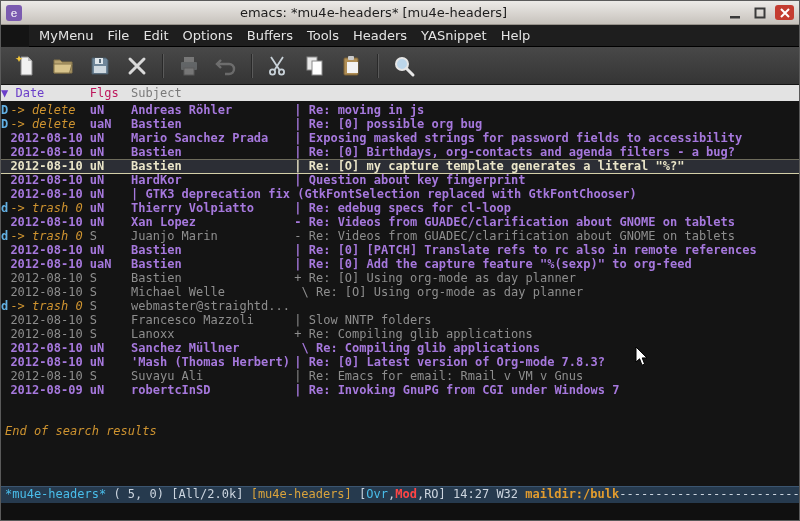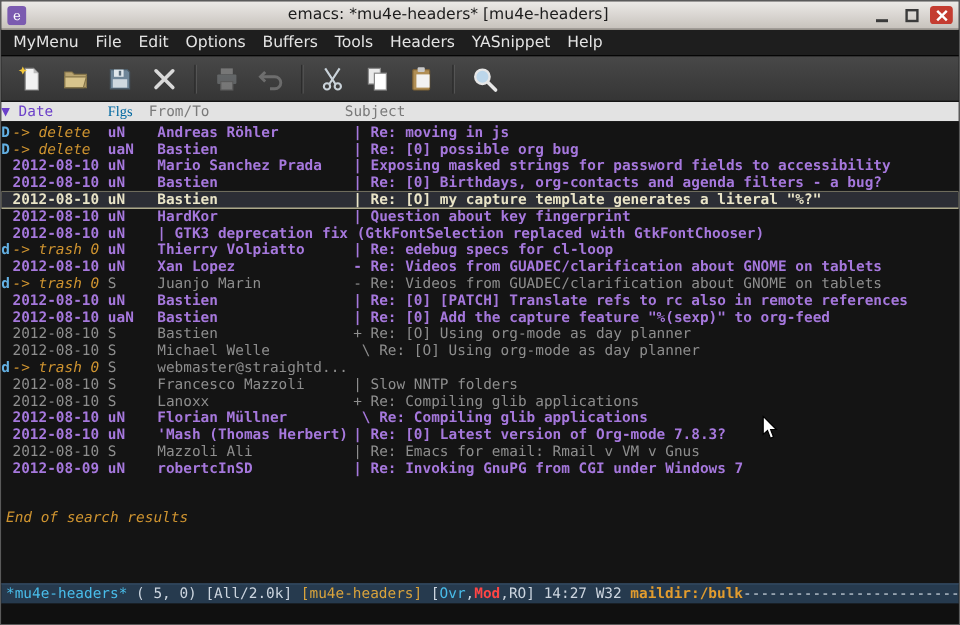--- a/index.html
+++ b/index.html
@@ -13,36 +13,36 @@
               background:linear-gradient(#eceae7,#c7c2bc); border-bottom:1px solid #97928b; }
   .titlebar .title { flex:1; text-align:center; font-weight:normal; font-size:13px;
                      color:#1c1c1c; white-space:nowrap; overflow:hidden; }
   .winbtns { display:flex; gap:6px; align-items:center; }
   .wbtn { width:19px; height:15px; display:flex; align-items:center; justify-content:center;
           border-radius:3px; background:transparent; border:none; padding:0; }
   .wbtn.close { background:#c43c30; }
 
   
   .menubar { height:22px; flex:none; display:flex; align-items:center; background:#1e1e1e;
-             padding-left:3px; border-bottom:1px solid #000; }
+             padding-left:3px; border-bottom:1px solid #000;margin-left:28px; }
   .menu-item { color:#e4e4e4; font-size:13px; padding:0 7px; cursor:default; }
 
   
   .toolbar { height:38px; flex:none; display:flex; align-items:center; gap:11px; padding-left:12px;
              background:linear-gradient(#484848,#353535); border-bottom:1px solid #141414; }
   .tbtn { width:26px; height:26px; padding:0; border:none; background:transparent;
           display:flex; align-items:center; justify-content:center; }
   .tbtn.disabled { opacity:.32; }
   .tsep { width:0; height:24px; border-left:1px solid #292929; border-right:1px solid #5a5a5a; margin:0 1px; }
 
   
   .headerline { height:16px; flex:none; display:flex; align-items:center; background:#e3e3e3;
                 font-family:"DejaVu Sans Mono",monospace; font-size:12px; padding-left:0; white-space:pre; }
   .h-date    { flex:none; width:12.3ch; color:#6b3fc9; }
-  .h-flags   { flex:none; width:5.7ch;  color:#0369a1;font-family:Liberation Serif, serif; }
+  .h-flags   { flex:none; width:5.7ch;  color:#be185d; }
   .h-from    { flex:none; width:22.6ch; color:#7a7a7a; }
   .h-subject { flex:1; color:#7a7a7a; }
 
   
   .buffer { flex:1; font-family:"DejaVu Sans Mono",monospace; font-size:12px; line-height:14px;
             padding-top:2px; overflow:hidden; position:relative; background:#141414; }
   .row { display:flex; height:14px; white-space:pre; }
   .c-mark    { flex:none; width:1.3ch;  color:#63b0e3; font-weight:bold; overflow:hidden; }
   .c-date    { flex:none; width:11ch;   overflow:hidden; }
   .c-flags   { flex:none; width:5.7ch;  overflow:hidden; }
@@ -181,21 +181,20 @@
         <svg viewBox="0 0 24 24" width="24" height="24">
           <circle cx="10" cy="10" r="6" fill="#bcd6ea" stroke="#e6e6e6" stroke-width="2"></circle>
           <path d="M14.5 14.5L21 21" stroke="#e6e6e6" stroke-width="3" stroke-linecap="round"></path>
         </svg>
       </button>
     </div>
 
   <div class="headerline">
     <span class="h-date">▼ Date</span>
     <span class="h-flags">Flgs</span>
-    <span class="h-from">From/To</span>
     <span class="h-subject">Subject</span>
   </div>
 
   <div class="buffer">
     <div>
         <div class="row state-unread"><span class="c-mark">D</span><span class="c-date marked">-&gt; delete</span><span class="c-flags">uN</span><span class="c-from">Andreas Röhler</span><span class="c-subject">| Re: moving in js</span></div>
         <div class="row state-unread"><span class="c-mark">D</span><span class="c-date marked">-&gt; delete</span><span class="c-flags">uaN</span><span class="c-from">Bastien</span><span class="c-subject">| Re: [0] possible org bug</span></div>
         <div class="row state-unread"><span class="c-mark"></span><span class="c-date">2012-08-10</span><span class="c-flags">uN</span><span class="c-from">Mario Sanchez Prada</span><span class="c-subject">| Exposing masked strings for password fields to accessibility</span></div>
         <div class="row state-unread"><span class="c-mark"></span><span class="c-date">2012-08-10</span><span class="c-flags">uN</span><span class="c-from">Bastien</span><span class="c-subject">| Re: [0] Birthdays, org-contacts and agenda filters - a bug?</span></div>
         <div class="row state-unread current"><span class="c-mark"></span><span class="c-date">2012-08-10</span><span class="c-flags">uN</span><span class="c-from">Bastien</span><span class="c-subject">| Re: [O] my capture template generates a literal "%?"</span></div>
@@ -204,23 +203,23 @@
         <div class="row state-unread"><span class="c-mark">d</span><span class="c-date marked">-&gt; trash 0</span><span class="c-flags">uN</span><span class="c-from">Thierry Volpiatto</span><span class="c-subject">| Re: edebug specs for cl-loop</span></div>
         <div class="row state-unread"><span class="c-mark"></span><span class="c-date">2012-08-10</span><span class="c-flags">uN</span><span class="c-from">Xan Lopez</span><span class="c-subject">- Re: Videos from GUADEC/clarification about GNOME on tablets</span></div>
         <div class="row state-read"><span class="c-mark">d</span><span class="c-date marked">-&gt; trash 0</span><span class="c-flags">S</span><span class="c-from">Juanjo Marin</span><span class="c-subject">- Re: Videos from GUADEC/clarification about GNOME on tablets</span></div>
         <div class="row state-unread"><span class="c-mark"></span><span class="c-date">2012-08-10</span><span class="c-flags">uN</span><span class="c-from">Bastien</span><span class="c-subject">| Re: [0] [PATCH] Translate refs to rc also in remote references</span></div>
         <div class="row state-unread"><span class="c-mark"></span><span class="c-date">2012-08-10</span><span class="c-flags">uaN</span><span class="c-from">Bastien</span><span class="c-subject">| Re: [0] Add the capture feature "%(sexp)" to org-feed</span></div>
         <div class="row state-read"><span class="c-mark"></span><span class="c-date">2012-08-10</span><span class="c-flags">S</span><span class="c-from">Bastien</span><span class="c-subject">+ Re: [O] Using org-mode as day planner</span></div>
         <div class="row state-read"><span class="c-mark"></span><span class="c-date">2012-08-10</span><span class="c-flags">S</span><span class="c-from">Michael Welle</span><span class="c-subject"> \ Re: [O] Using org-mode as day planner</span></div>
         <div class="row state-read"><span class="c-mark">d</span><span class="c-date marked">-&gt; trash 0</span><span class="c-flags">S</span><span class="c-from">webmaster@straightd...</span></div>
         <div class="row state-read"><span class="c-mark"></span><span class="c-date">2012-08-10</span><span class="c-flags">S</span><span class="c-from">Francesco Mazzoli</span><span class="c-subject">| Slow NNTP folders</span></div>
         <div class="row state-read"><span class="c-mark"></span><span class="c-date">2012-08-10</span><span class="c-flags">S</span><span class="c-from">Lanoxx</span><span class="c-subject">+ Re: Compiling glib applications</span></div>
-        <div class="row state-unread"><span class="c-mark"></span><span class="c-date">2012-08-10</span><span class="c-flags">uN</span><span class="c-from">Florian Müllner</span><span class="c-subject"> \ Re: Compiling glib applications</span></div>
+        <div class="row state-unread"><span class="c-mark"></span><span class="c-date">2012-08-10</span><span class="c-flags">uN</span><span class="c-from">Sanchez Müllner</span><span class="c-subject"> \ Re: Compiling glib applications</span></div>
         <div class="row state-unread"><span class="c-mark"></span><span class="c-date">2012-08-10</span><span class="c-flags">uN</span><span class="c-from">'Mash (Thomas Herbert)</span><span class="c-subject">| Re: [0] Latest version of Org-mode 7.8.3?</span></div>
-        <div class="row state-read"><span class="c-mark"></span><span class="c-date">2012-08-10</span><span class="c-flags">S</span><span class="c-from">Mazzoli Ali</span><span class="c-subject">| Re: Emacs for email: Rmail v VM v Gnus</span></div>
+        <div class="row state-read"><span class="c-mark"></span><span class="c-date">2012-08-10</span><span class="c-flags">S</span><span class="c-from">Suvayu Ali</span><span class="c-subject">| Re: Emacs for email: Rmail v VM v Gnus</span></div>
         <div class="row state-unread"><span class="c-mark"></span><span class="c-date">2012-08-09</span><span class="c-flags">uN</span><span class="c-from">robertcInSD</span><span class="c-subject">| Re: Invoking GnuPG from CGI under Windows 7</span></div>
       </div>
     <div class="endline">End of search results</div>
   </div>
 
   <div class="modeline"><span class="ml-cyan-bold">*mu4e-headers*</span><span class="ml-plain"> ( 5, 0) </span><span class="ml-plain">[All/2.0k] </span><span class="ml-orange">[mu4e-headers]</span><span class="ml-plain"> [</span><span class="ml-cyan">Ovr</span><span class="ml-plain">,</span><span class="ml-red-bold">Mod</span><span class="ml-plain">,</span><span class="ml-plain">RO</span><span class="ml-plain">] </span><span class="ml-plain">14:27 W32 </span><span class="ml-orange-bold">maildir:/bulk</span><span class="ml-plain">----------------------------------------------</span></div>
 
   <div class="echo"></div>
 
   <svg class="mouse" width="14" height="21" viewBox="0 0 14 21">

